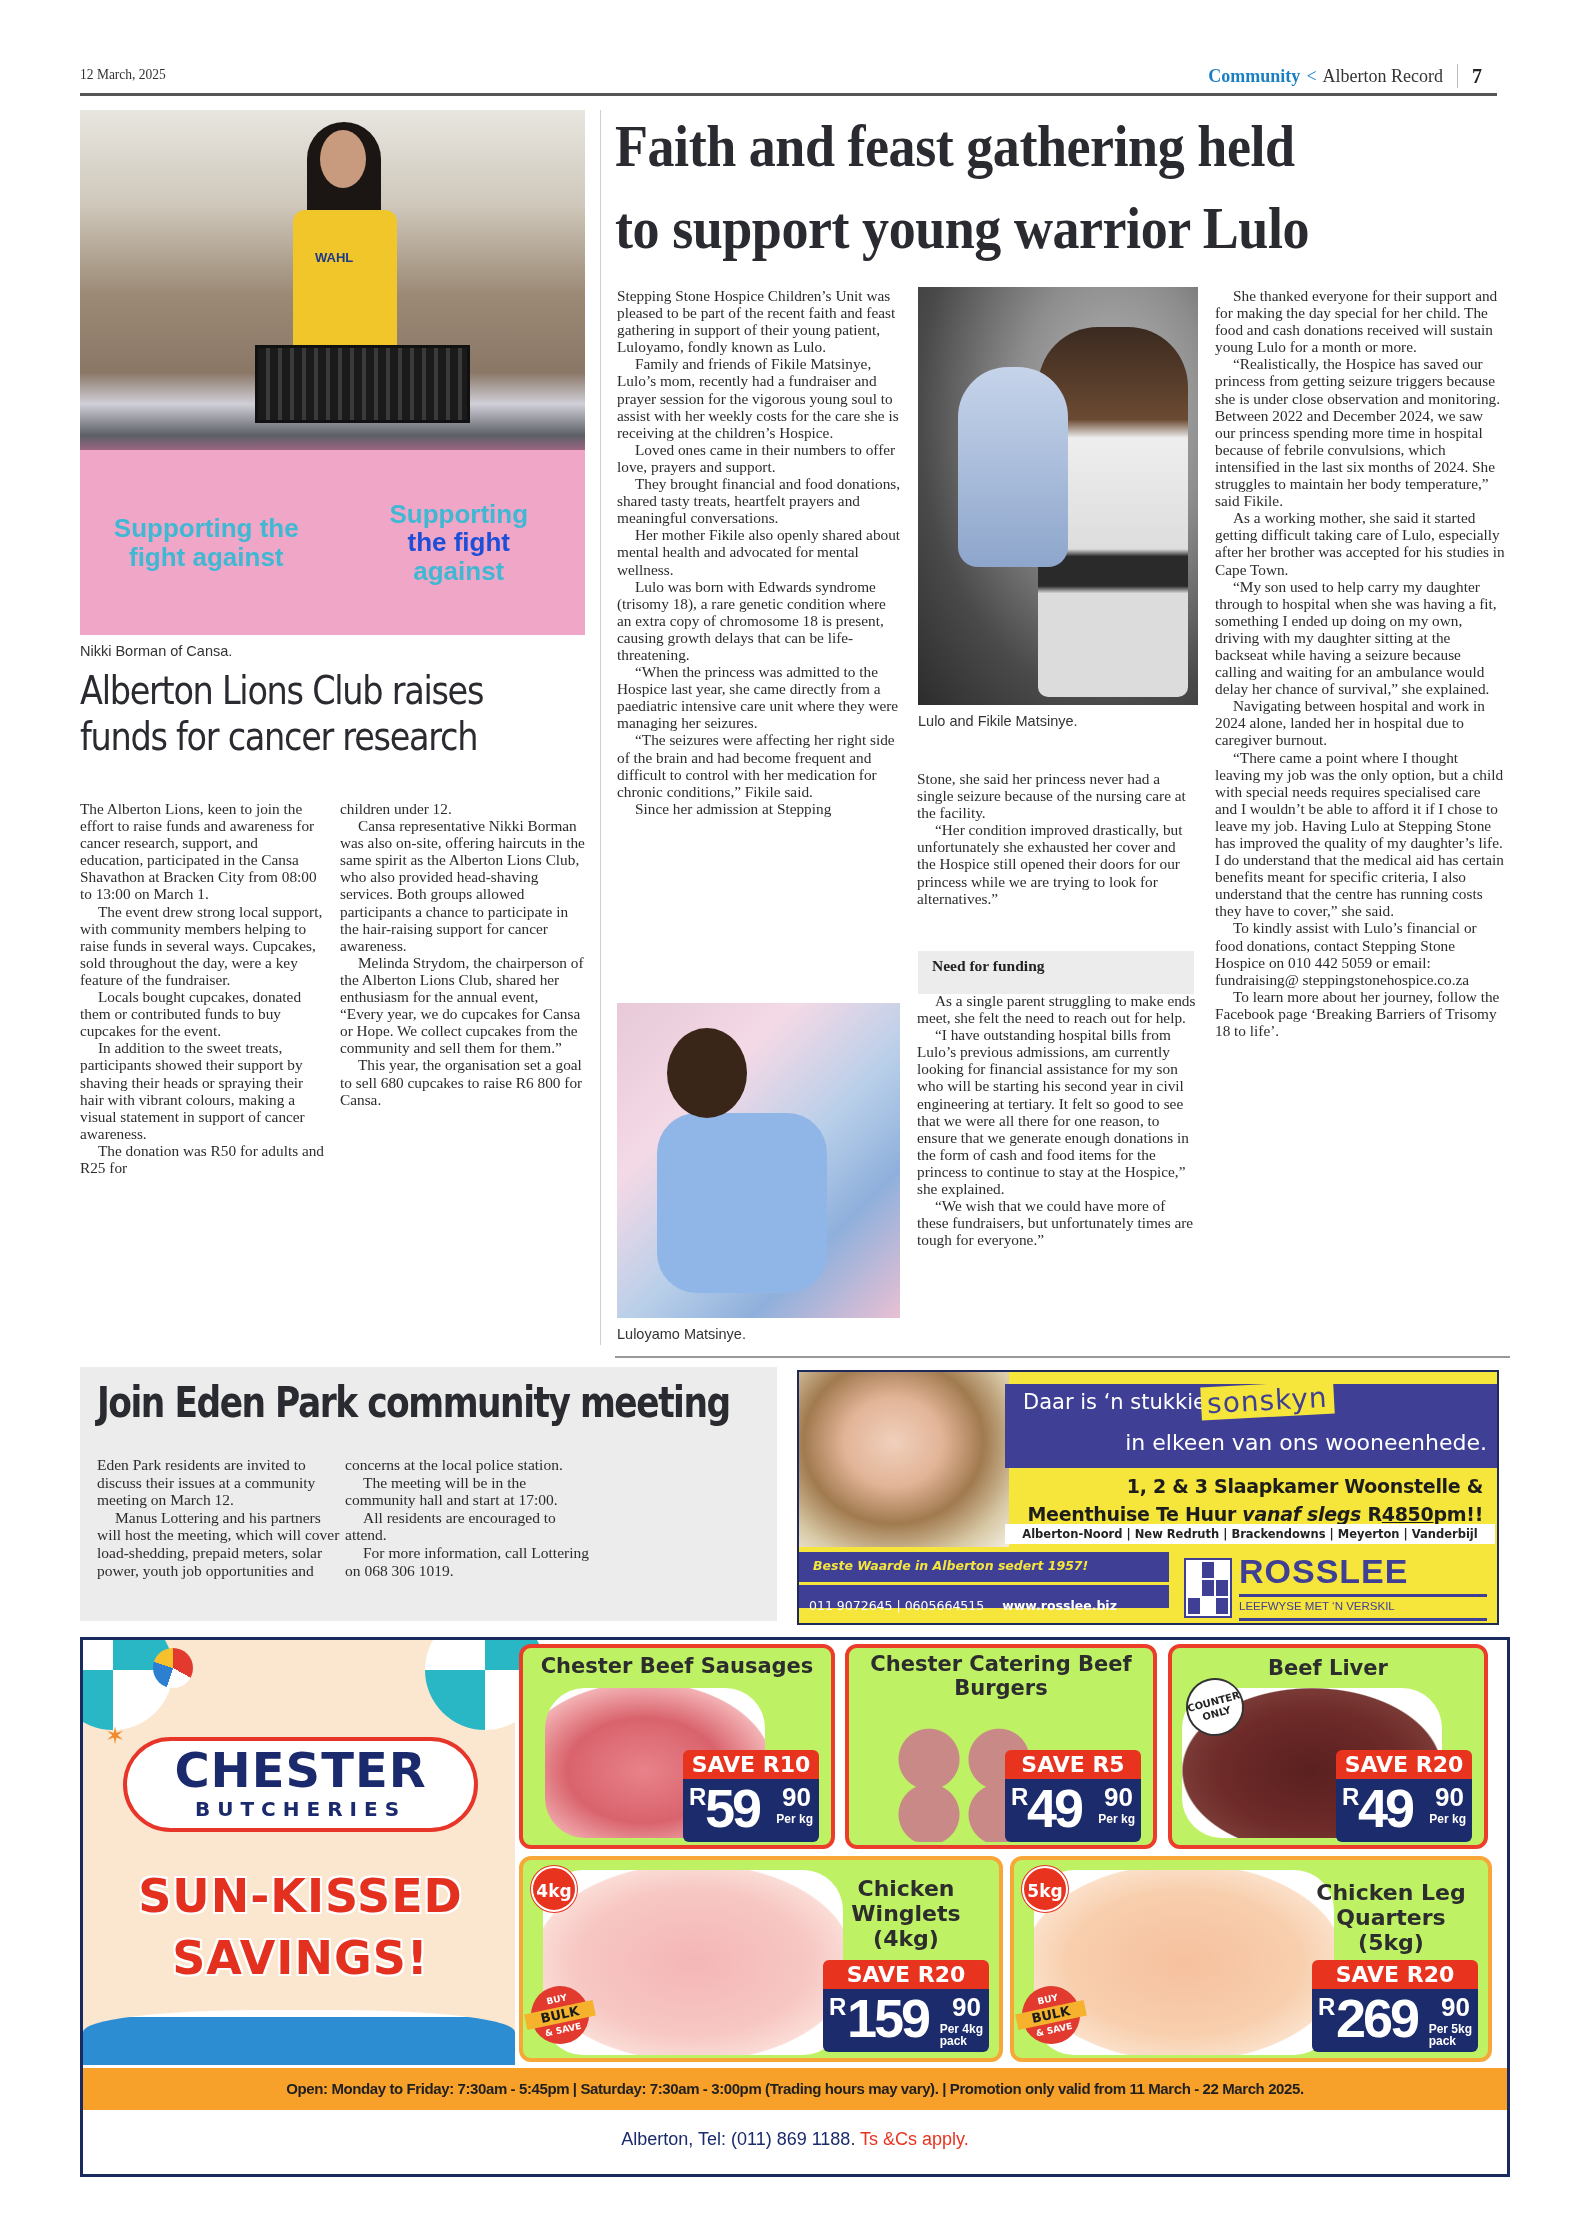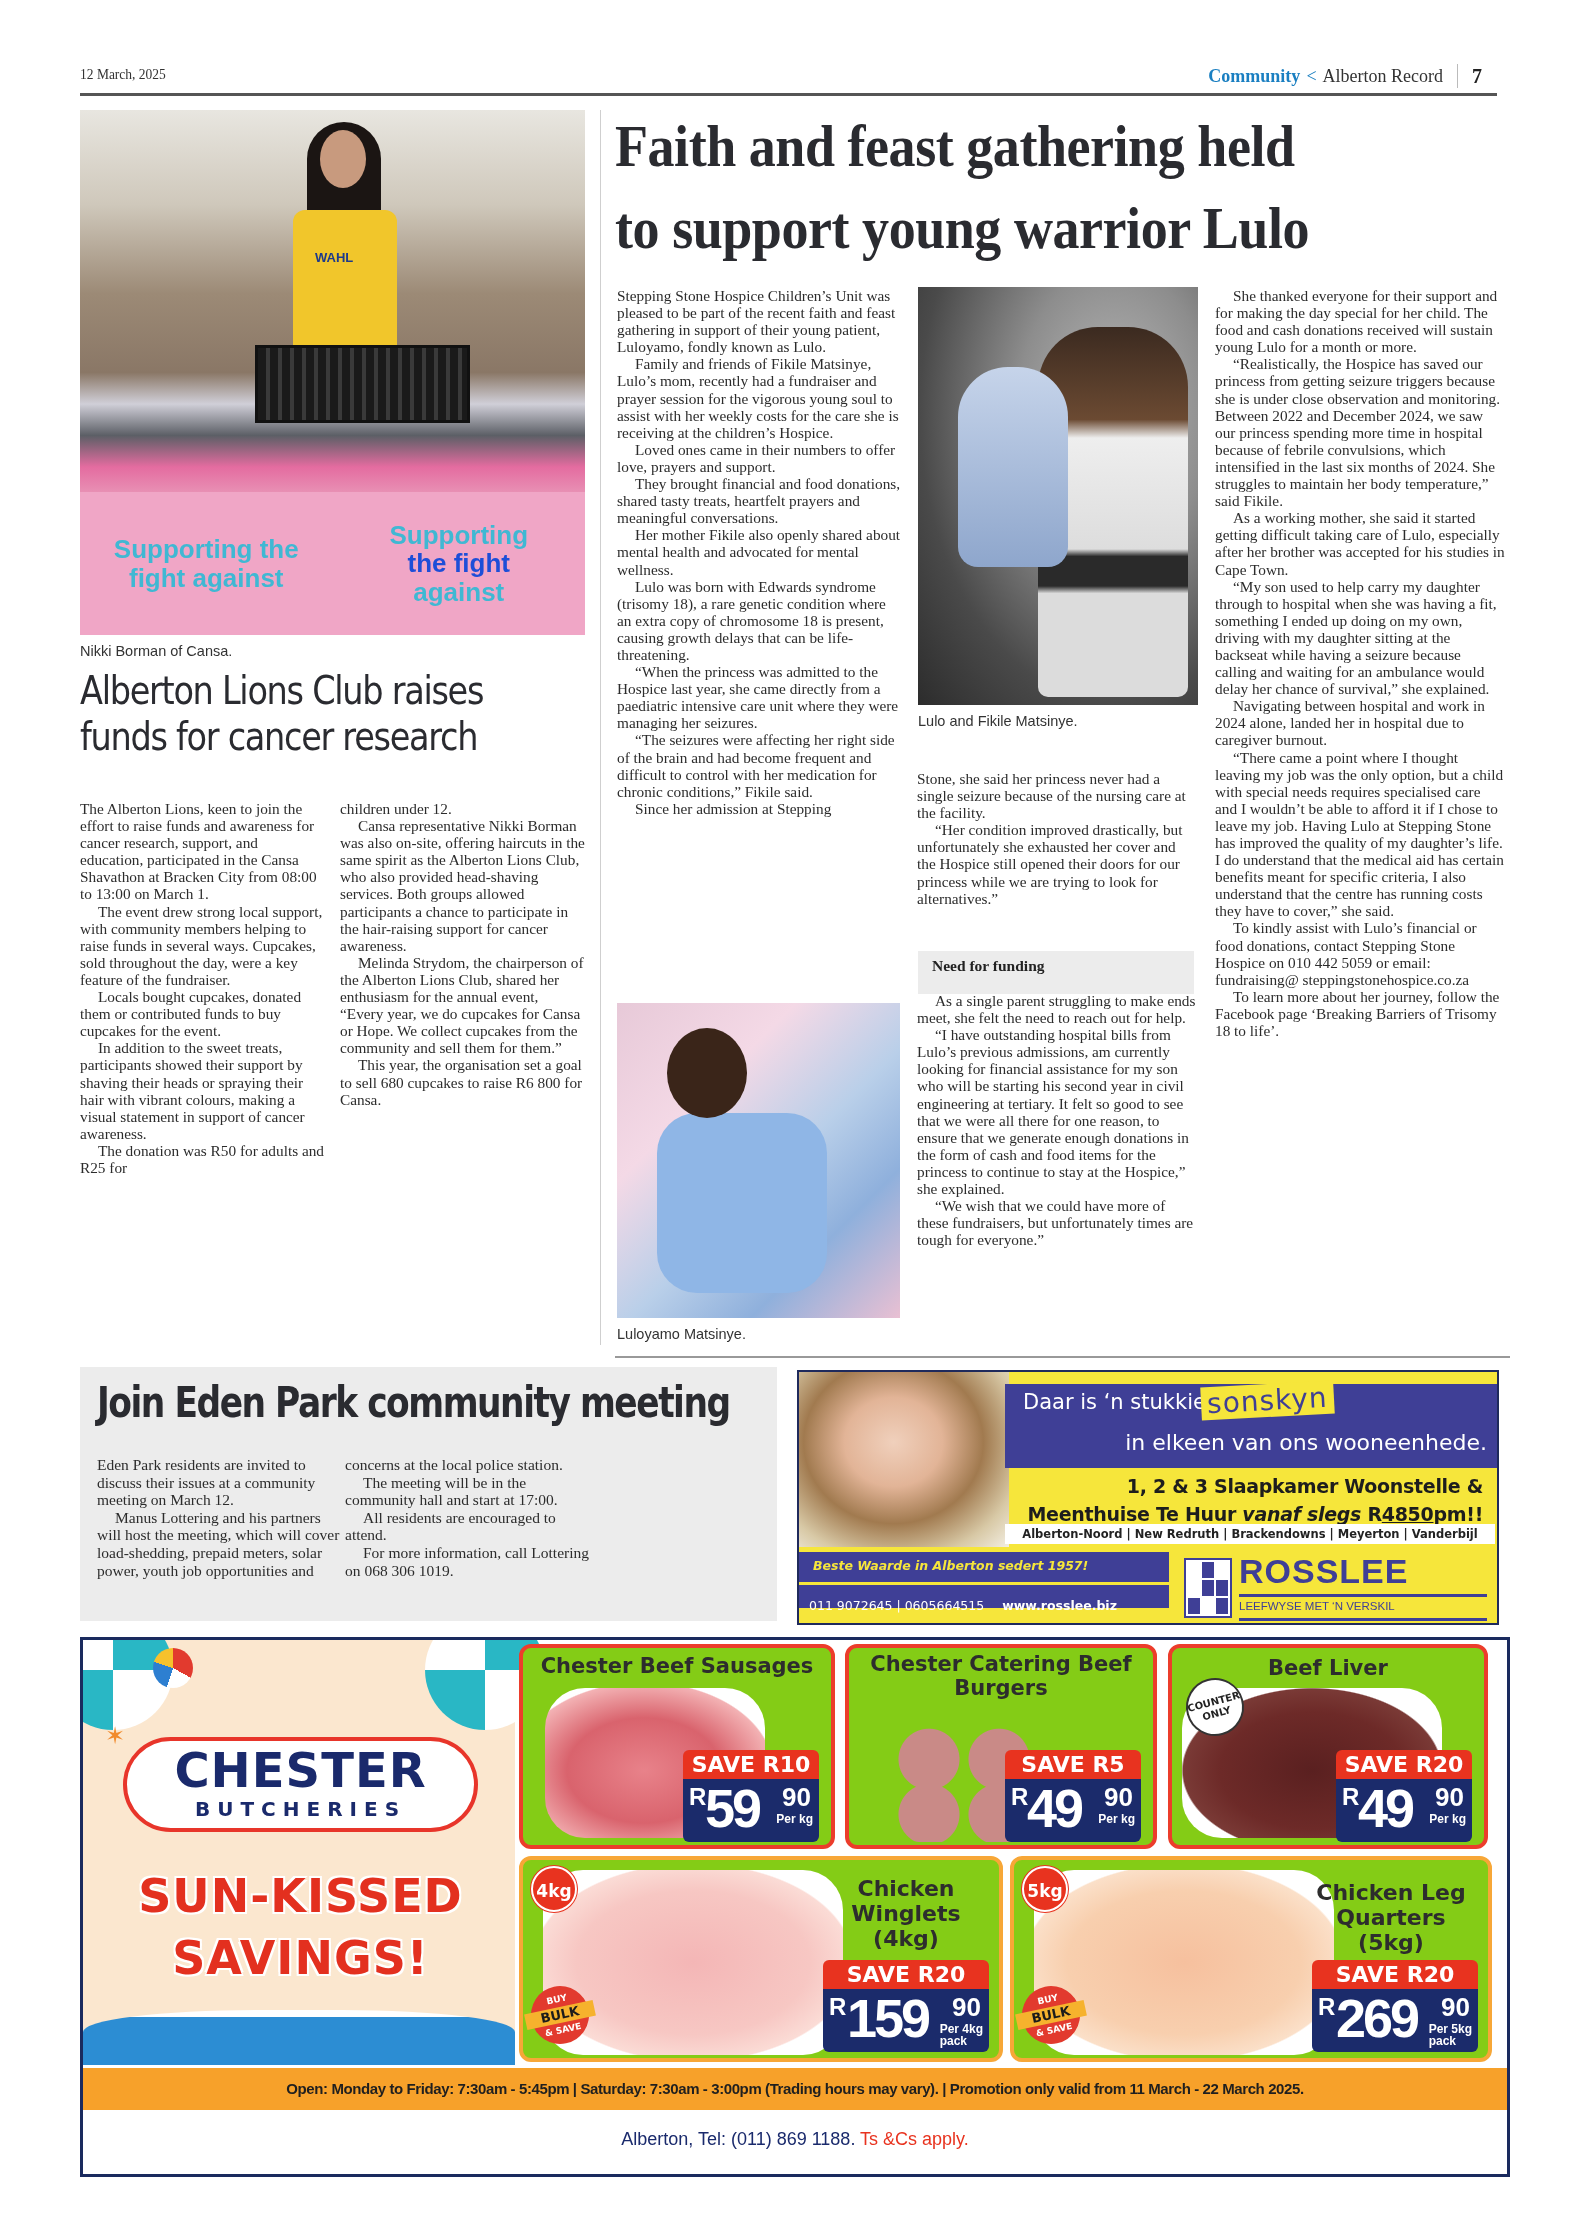--- a/index.html
+++ b/index.html
@@ -15,21 +15,21 @@
   .masthead-arrow { color: #1a7fc1; }
   .masthead-paper { color: #333; }
   .masthead-sep { width: 1px; height: 24px; background: #bbb; margin: 0 8px; }
   .masthead-page { font-weight: bold; font-size: 20px; color: #222; }
   .masthead-rule { left: 80px; right: 75px; top: 93px; height: 3px; background: #555; }
 
   
   .photo { overflow: hidden; }
   .photo-cansa { left: 80px; top: 110px; width: 505px; height: 525px;
     background: linear-gradient(180deg, #e8e6e0 0%, #cfc8bb 18%, #9c8a76 35%, #8a7766 50%, #d0cfd8 56%, #5c5f66 62%, #e46ca0 68%, #eaa0bd 75%, #5ec8d9 85%, #ee9cc2 100%); }
-  .cansa-banner { position: absolute; left: 0; right: 0; bottom: 0; height: 143px; display: flex; }
+  .cansa-banner { position: absolute; left: 0; right: 0; bottom: 0; height: 185px; display: flex; }
   .cansa-panel { flex: 1; display: flex; flex-direction: column; justify-content: center; align-items: center; font-family: "Liberation Sans", sans-serif; font-weight: bold; }
   .cansa-pink { background: #f0a6c6; color: #3fb8d3; font-size: 26px; line-height: 1.1; }
   .cansa-blue { background: #4fc3d8; color: #fff; font-size: 13px; }
   .cansa-logo { border: 2px solid #fff; border-radius: 50%; padding: 6px 18px; font-size: 20px; letter-spacing: 1px; margin-bottom: 10px; }
   .person { position: absolute; left: 205px; top: 0; width: 120px; height: 290px; }
   .person .head { position: absolute; left: 35px; top: 20px; width: 46px; height: 58px; border-radius: 50%; background: #c89a7e; }
   .person .hair { position: absolute; left: 22px; top: 12px; width: 74px; height: 160px; border-radius: 40px 40px 10px 10px; background: #1b1513; }
   .person .vest { position: absolute; left: 8px; top: 100px; width: 104px; height: 150px; border-radius: 12px; background: #f1c62b; }
   .person .vest span { position: absolute; left: 22px; top: 40px; font: bold 13px "Liberation Sans", sans-serif; color: #1e3a8a; }
   .crate { position: absolute; left: 175px; top: 235px; width: 215px; height: 78px; background: repeating-linear-gradient(90deg, #1a1a1a 0 8px, #3a3a3a 8px 12px); border: 3px solid #111; }
@@ -108,21 +108,21 @@
   .beach-umb-l { position: absolute; left: -30px; top: -30px; width: 120px; height: 120px; background: conic-gradient(#29b7c5 0 25%, #fff 0 50%, #29b7c5 0 75%, #fff 0); border-radius: 50%; }
   .beach-umb-r { position: absolute; right: -30px; top: -30px; width: 120px; height: 120px; background: conic-gradient(#29b7c5 0 25%, #fff 0 50%, #29b7c5 0 75%, #fff 0); border-radius: 50%; }
   .beach-ball { position: absolute; left: 70px; top: 8px; width: 40px; height: 40px; border-radius: 50%; background: conic-gradient(#e23a2e 0 33%, #fff 0 55%, #2d7fd1 0 80%, #f6c12c 0); }
   .chester-logo { position: absolute; left: 40px; top: 97px; width: 355px; height: 95px; border: 4px solid #e8352a; border-radius: 48px; background: #fff; text-align: center; }
   .chester-logo-main { font-family: "DejaVu Sans", sans-serif; font-weight: bold; font-size: 48px; color: #1a2a6c; line-height: 58px; letter-spacing: 1px; }
   .chester-logo-sub { font-family: "DejaVu Sans", sans-serif; font-weight: bold; font-size: 20px; color: #1a2a6c; letter-spacing: 7px; line-height: 20px; }
   .chester-slogan { position: absolute; left: 20px; top: 225px; width: 395px; text-align: center; font-family: "DejaVu Sans", sans-serif; font-weight: bold; font-size: 46px; line-height: 62px; color: #e3301f; letter-spacing: 1px; text-shadow: 2px 2px 0 #fff, -2px -2px 0 #fff, 2px -2px 0 #fff, -2px 2px 0 #fff; }
   .beach-wave { position: absolute; left: 0; bottom: 0; width: 432px; height: 55px; background: linear-gradient(#fff 0 12%, #2c8dd3 12%); border-radius: 40% 40% 0 0; }
   .starfish { position: absolute; color: #f18a2c; font-size: 24px; }
 
-  .product { position: absolute; border: 4px solid #ec3d2b; border-radius: 12px; background: #84cc16; overflow: hidden; }
+  .product { position: absolute; border: 4px solid #ec3d2b; border-radius: 12px; background: #bef264; overflow: hidden; }
   .product.orange { border-color: #f7a737; }
   .product-name { position: absolute; font-family: "DejaVu Sans", sans-serif; font-weight: bold; color: #2d2d2d; font-size: 21px; line-height: 24px; text-align: center; }
   .product-img { position: absolute; border-radius: 40px; }
   .price-tag { position: absolute; width: 136px; border-radius: 6px; overflow: hidden; font-family: "Liberation Sans", "DejaVu Sans", sans-serif; }
   .price-tag .save { background: #e8331f; color: #fff; font-weight: bold; font-size: 22px; text-align: center; height: 29px; line-height: 29px; font-family: "DejaVu Sans", sans-serif; }
   .price-tag .amt { background: #1b2b6b; color: #fff; height: 63px; position: relative; }
   .price-tag .amt .r { position: absolute; left: 6px; top: 4px; font-size: 24px; font-weight: bold; }
   .price-tag .amt .main { position: absolute; left: 22px; top: -2px; font-size: 54px; font-weight: bold; letter-spacing: -3px; }
   .price-tag .amt .cents { position: absolute; right: 8px; top: 3px; font-size: 26px; font-weight: bold; }
   .price-tag .amt .unit { position: absolute; right: 6px; top: 34px; font-size: 12px; font-weight: bold; line-height: 12px; text-align: left; }

